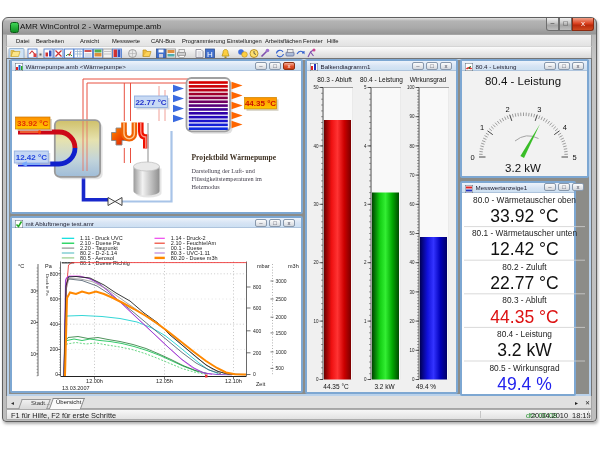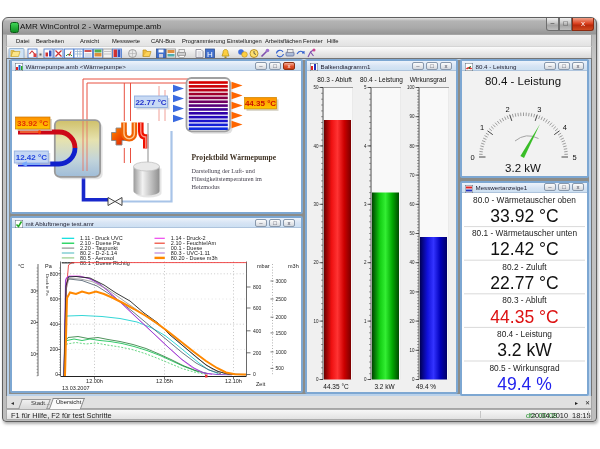--- a/index.html
+++ b/index.html
@@ -812,21 +812,21 @@
             <stop offset="0" stop-color="#1a9a1a"></stop>
             <stop offset="1" stop-color="#55dd33"></stop>
           </linearGradient>
         </defs>
 <polygon points="78,53 62,86.9 58.4,85.1" fill="url(#ng)"></polygon>
 <text x="61" y="101" font-size="11.5" text-anchor="middle" fill="#111">3.2 kW</text>
 </svg>
     </div>
 </div>
 
-<div class="cw" style="left:460px;top:180.5px;width:129px;height:215.5px;">
+<div class="cw" style="left:460px;top:180.5px;width:116px;height:215.5px;">
   <div class="ct">
       <span class="txt">Messwertanzeige1</span>
     <svg style="position:absolute;left:3px;top:2px" width="8" height="8">
         <rect width="8" height="8" fill="#fff" stroke="#567" stroke-width="1"></rect>
         <rect x="1" y="1.5" width="6" height="2" fill="#d22"></rect>
         <rect x="1" y="4.5" width="6" height="2" fill="#23b"></rect>
       </svg>
     <span class="cb" style="left:82px">
         <i>‒</i>
       </span>
@@ -863,18 +863,18 @@
 <div id="tabrow" class="abs">
   <span style="position:absolute;left:4px;top:3px;font-size:6px;color:#333">◂</span>
   <span style="position:absolute;left:13px;top:3px;width:29px;height:10px;background:linear-gradient(#f0f0f0,#d8d8d8);border:1px solid #999;border-bottom:none;transform:skewX(-20deg);box-sizing:border-box;"></span>
   <span style="position:absolute;left:24px;top:4px;font-size:6px;color:#333">Stadt...</span>
   <span style="position:absolute;left:44px;top:2.5px;width:32px;height:10.5px;background:#fafafa;border:1px solid #888;border-bottom:none;transform:skewX(-20deg);box-sizing:border-box;"></span>
   <span style="position:absolute;left:49px;top:3.5px;font-size:6px;color:#222">Übersicht</span>
   <span style="position:absolute;left:568px;top:3px;font-size:6px;color:#222">▸</span>
   <span style="position:absolute;left:578px;top:3px;font-size:6px;color:#222">✕</span>
 </div>
 <div id="statusbar" class="abs">
-  <span style="position:absolute;left:4px;top:1.5px;">F1 für Hilfe, F2 für test Schritte</span>
+  <span style="position:absolute;left:4px;top:1.5px;">F1 für Hilfe, F2 für erste Schritte</span>
   <span class="sep" style="left:473px"></span>
   <span style="position:absolute;left:479px;top:1.5px;color:#1d8c27;padding-left:40px;">dt= 00:08</span>
   <span style="position:absolute;left:524px;top:1.5px;">20.04.2010&nbsp;&nbsp;18:15</span>
   <span class="sep" style="left:581px"></span>
 </div>
 
 </body></html>

